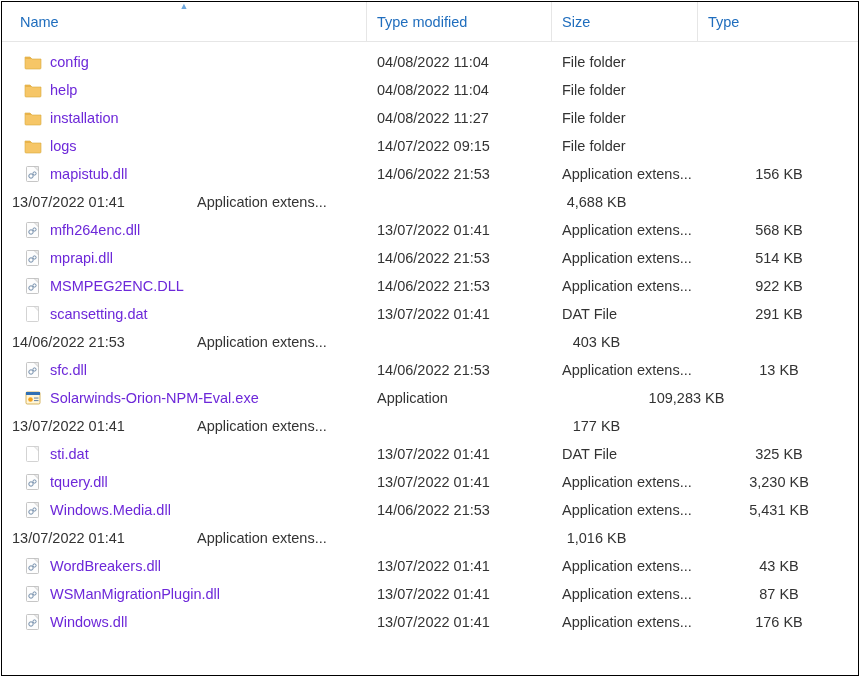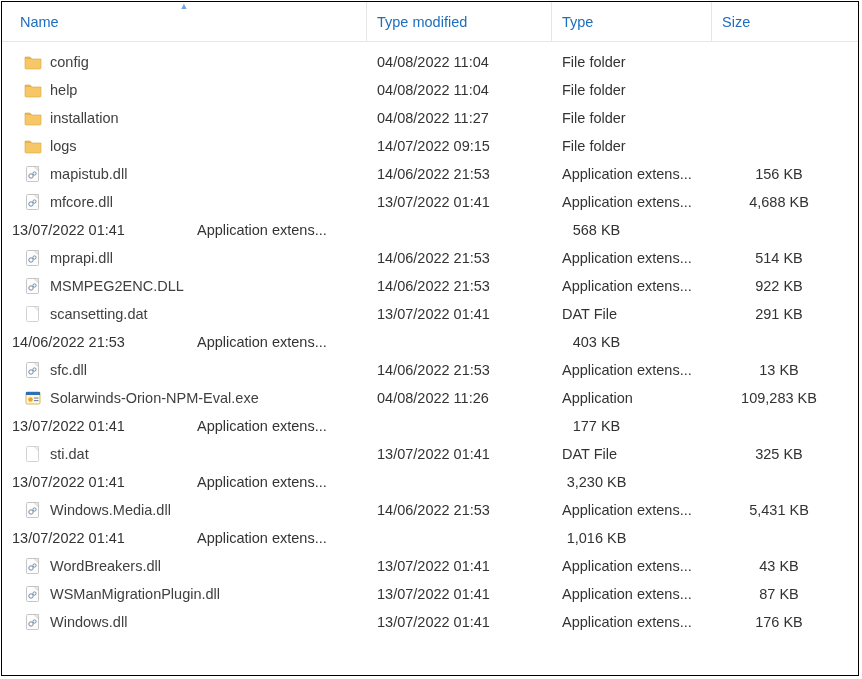--- a/index.html
+++ b/index.html
@@ -53,41 +53,41 @@
   }
   .body-rows { padding-top: 6px; }
   .row {
     display: flex;
     align-items: center;
     height: 28px;
   }
   .cell { padding: 0 10px; overflow: hidden; white-space: nowrap; text-overflow: ellipsis; }
   .cell.col-name { display: flex; align-items: center; gap: 8px; padding-left: 22px; }
   .cell.col-size { text-align: center; padding-right: 22px; }
-  .filename { color: #404040; }
+  .filename { color: #6d28d9; }
   .icon { width: 18px; height: 18px; flex: 0 0 18px; display: inline-flex; align-items: center; justify-content: center; }
 </style>
 </head>
 <body>
 
 <div class="frame">
 
   <div class="header-row">
     <div class="hcell col-name">
       <span>Name</span>
       <span class="sort-caret">▲</span>
     </div>
     <div class="hcell col-date">
       <span>Type modified</span>
     </div>
+    <div class="hcell col-size">
+      <span>Size</span>
+    </div>
     <div class="hcell col-type">
       <span>Type</span>
-    </div>
-    <div class="hcell col-size">
-      <span>Size</span>
     </div>
   </div>
 
   <div class="body-rows" id="rows-container">
       <div class="row">
         <div class="cell col-name">
           <span class="icon">
   <svg viewBox="0 0 18 18" width="18" height="18">
     <path d="M1 4 h5 l2 2 h9 v9 a1 1 0 0 1 -1 1 h-14 a1 1 0 0 1 -1 -1 z" fill="#f6c667" stroke="#d9a93b" stroke-width="0.6"></path>
     <path d="M1 4 h5 l2 2 h-7 z" fill="#e8b34a"></path>
@@ -151,36 +151,36 @@
     <circle cx="10.5" cy="8.5" r="1.6" fill="none" stroke="#6f8aa8" stroke-width="1"></circle>
   </svg>
 </span>
           <span class="filename">mapistub.dll</span>
         </div>
         <div class="cell col-date">14/06/2022 21:53</div>
         <div class="cell col-type">Application extens...</div>
         <div class="cell col-size">156 KB</div>
       </div>
       <div class="row">
-        <div class="cell col-name">
-          <span class="icon">
-  <svg viewBox="0 0 18 18" width="18" height="18">
-    <rect x="2.5" y="1.5" width="12" height="15" rx="1" fill="#fdfdfd" stroke="#b8b8b8" stroke-width="0.8"></rect>
-    <path d="M10 1.5 h4.5 v4.5 z" fill="#eaeaea" stroke="#b8b8b8" stroke-width="0.6"></path>
-    <circle cx="7" cy="11" r="2.2" fill="none" stroke="#6f8aa8" stroke-width="1"></circle>
-    <circle cx="10.5" cy="8.5" r="1.6" fill="none" stroke="#6f8aa8" stroke-width="1"></circle>
-  </svg>
-</span>
-          <span class="filename">mfcore.dll</span>
-        </div>
         <div class="cell col-date">13/07/2022 01:41</div>
         <div class="cell col-type">Application extens...</div>
         <div class="cell col-size">4,688 KB</div>
       </div>
       <div class="row">
+        <div class="cell col-name">
+          <span class="icon">
+  <svg viewBox="0 0 18 18" width="18" height="18">
+    <rect x="2.5" y="1.5" width="12" height="15" rx="1" fill="#fdfdfd" stroke="#b8b8b8" stroke-width="0.8"></rect>
+    <path d="M10 1.5 h4.5 v4.5 z" fill="#eaeaea" stroke="#b8b8b8" stroke-width="0.6"></path>
+    <circle cx="7" cy="11" r="2.2" fill="none" stroke="#6f8aa8" stroke-width="1"></circle>
+    <circle cx="10.5" cy="8.5" r="1.6" fill="none" stroke="#6f8aa8" stroke-width="1"></circle>
+  </svg>
+</span>
+          <span class="filename">mfh264enc.dll</span>
+        </div>
         <div class="cell col-date">13/07/2022 01:41</div>
         <div class="cell col-type">Application extens...</div>
         <div class="cell col-size">568 KB</div>
       </div>
       <div class="row">
         <div class="cell col-name">
           <span class="icon">
   <svg viewBox="0 0 18 18" width="18" height="18">
     <rect x="2.5" y="1.5" width="12" height="15" rx="1" fill="#fdfdfd" stroke="#b8b8b8" stroke-width="0.8"></rect>
     <path d="M10 1.5 h4.5 v4.5 z" fill="#eaeaea" stroke="#b8b8b8" stroke-width="0.6"></path>
@@ -251,21 +251,20 @@
   <svg viewBox="0 0 18 18" width="18" height="18">
     <rect x="2" y="3" width="14" height="12" rx="1.2" fill="#fff6d9" stroke="#caa23b" stroke-width="0.8"></rect>
     <rect x="2" y="3" width="14" height="3" fill="#2f6fb5"></rect>
     <circle cx="6.5" cy="10.5" r="2.3" fill="#f4a11a"></circle>
     <rect x="10" y="8.5" width="4.5" height="1.1" fill="#6f8aa8"></rect>
     <rect x="10" y="11" width="4.5" height="1.1" fill="#6f8aa8"></rect>
   </svg>
 </span>
           <span class="filename">Solarwinds-Orion-NPM-Eval.exe</span>
         </div>
-        <div class="cell col-date">04/08/2022 11:26</div>
         <div class="cell col-type">Application</div>
         <div class="cell col-size">109,283 KB</div>
       </div>
       <div class="row">
         <div class="cell col-date">13/07/2022 01:41</div>
         <div class="cell col-type">Application extens...</div>
         <div class="cell col-size">177 KB</div>
       </div>
       <div class="row">
         <div class="cell col-name">
@@ -275,20 +274,31 @@
     <path d="M10 1.5 h4.5 v4.5 z" fill="#f0f0f0" stroke="#c8c8c8" stroke-width="0.6"></path>
   </svg>
 </span>
           <span class="filename">sti.dat</span>
         </div>
         <div class="cell col-date">13/07/2022 01:41</div>
         <div class="cell col-type">DAT File</div>
         <div class="cell col-size">325 KB</div>
       </div>
       <div class="row">
+        <div class="cell col-name">
+          <span class="icon">
+  <svg viewBox="0 0 18 18" width="18" height="18">
+    <rect x="2.5" y="1.5" width="12" height="15" rx="1" fill="#fdfdfd" stroke="#b8b8b8" stroke-width="0.8"></rect>
+    <path d="M10 1.5 h4.5 v4.5 z" fill="#eaeaea" stroke="#b8b8b8" stroke-width="0.6"></path>
+    <circle cx="7" cy="11" r="2.2" fill="none" stroke="#6f8aa8" stroke-width="1"></circle>
+    <circle cx="10.5" cy="8.5" r="1.6" fill="none" stroke="#6f8aa8" stroke-width="1"></circle>
+  </svg>
+</span>
+          <span class="filename">tquery.dll</span>
+        </div>
         <div class="cell col-date">13/07/2022 01:41</div>
         <div class="cell col-type">Application extens...</div>
         <div class="cell col-size">3,230 KB</div>
       </div>
       <div class="row">
         <div class="cell col-name">
           <span class="icon">
   <svg viewBox="0 0 18 18" width="18" height="18">
     <rect x="2.5" y="1.5" width="12" height="15" rx="1" fill="#fdfdfd" stroke="#b8b8b8" stroke-width="0.8"></rect>
     <path d="M10 1.5 h4.5 v4.5 z" fill="#eaeaea" stroke="#b8b8b8" stroke-width="0.6"></path>

